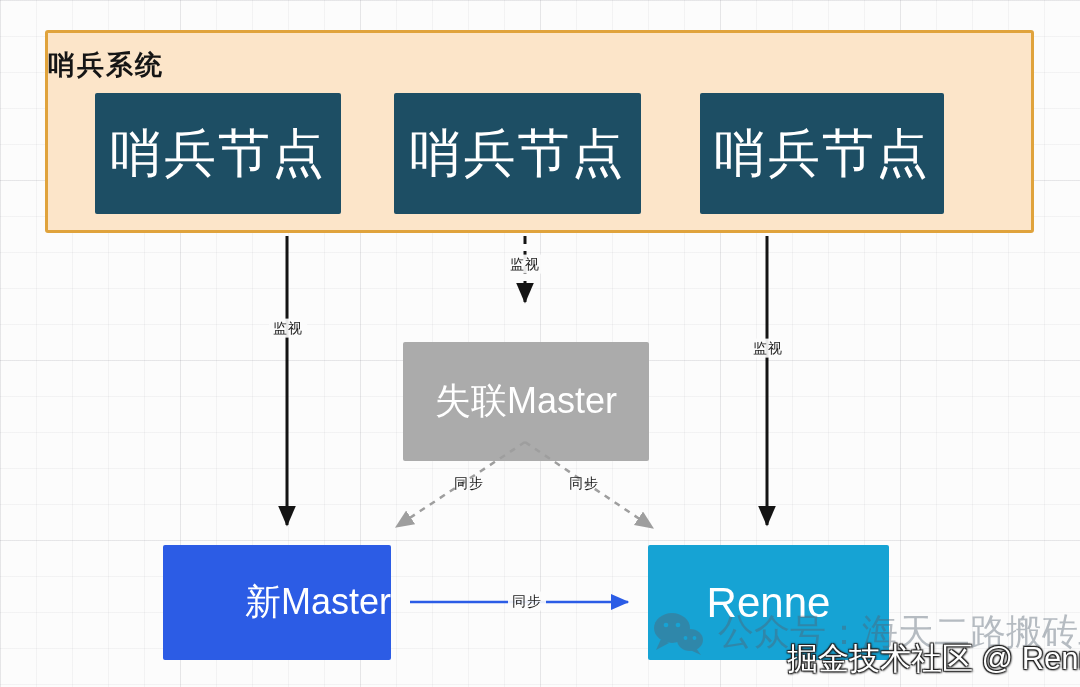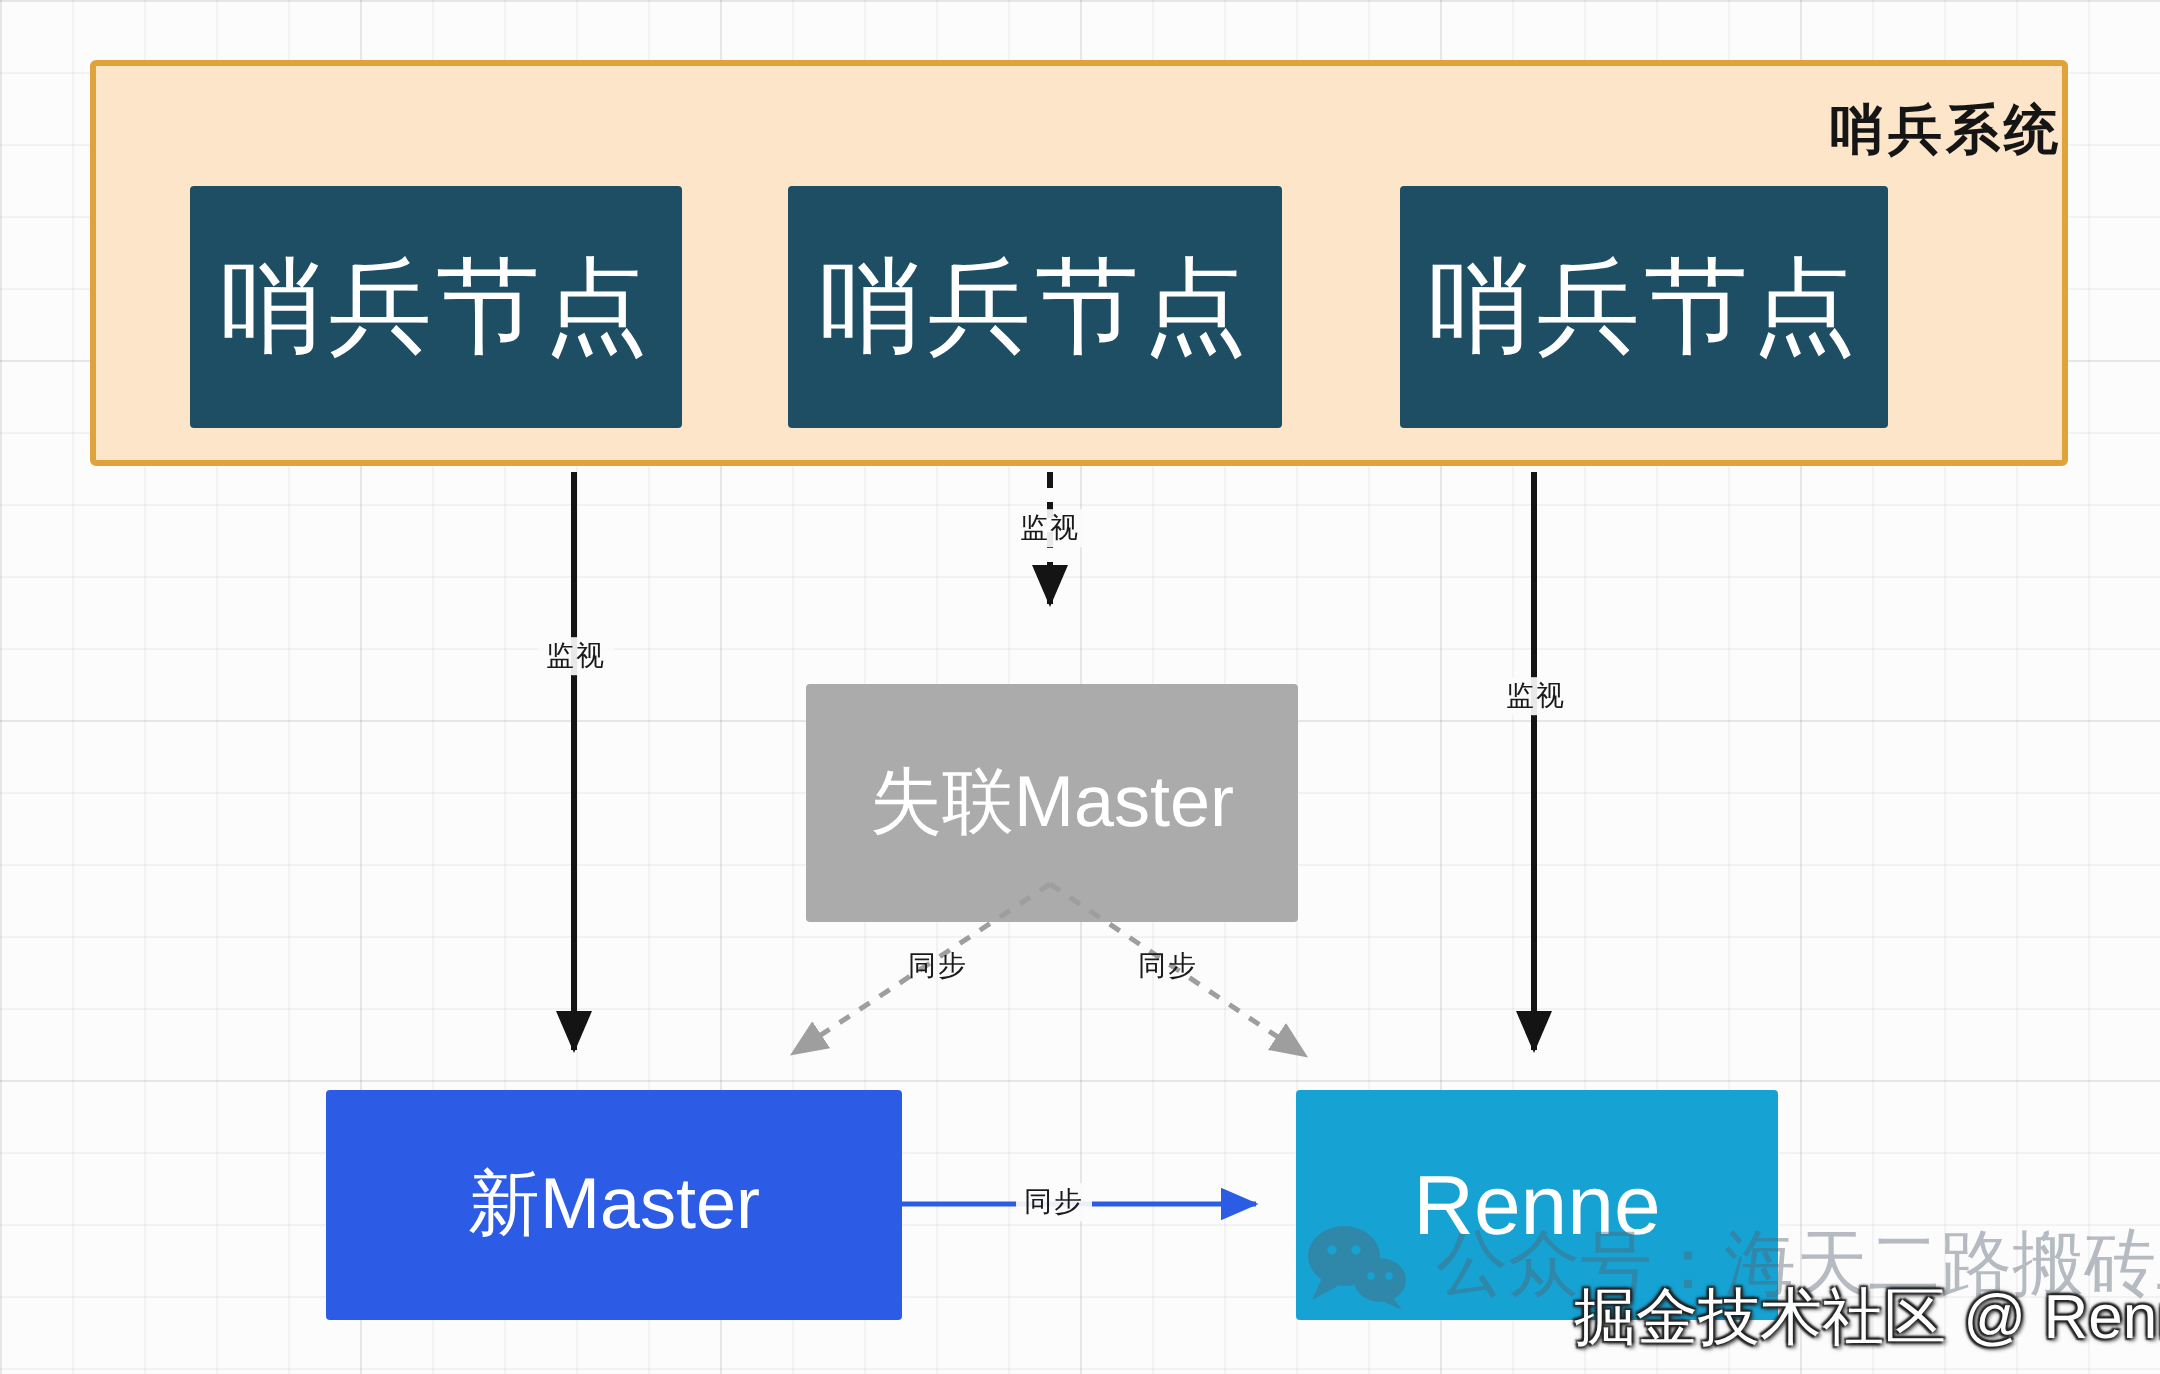--- a/index.html
+++ b/index.html
@@ -12,33 +12,33 @@
       linear-gradient(to bottom, rgba(120,120,130,0.10) 1px, transparent 1px),
       linear-gradient(to right, rgba(120,120,130,0.07) 1px, transparent 1px),
       linear-gradient(to bottom, rgba(120,120,130,0.07) 1px, transparent 1px);
     background-size:180px 180px,180px 180px,36px 36px,36px 36px;
   }
   .sentinel-container{
     position:absolute;left:45px;top:30px;width:983px;height:197px;
     background:#fce5c9;border:3px solid #e0a33c;border-radius:3px;
   }
   .container-title{
-    position:absolute;left:0;top:14px;width:100%;text-align:right;
+    position:absolute;left:0;top:14px;width:100%;text-align:left;
     font-size:27px;font-weight:600;color:#151515;letter-spacing:2px;
   }
   .node{
     position:absolute;display:flex;align-items:center;justify-content:center;
     color:#ffffff;border-radius:2px;
   }
   .sentinel-node{background:#1d4e64;font-size:52px;font-weight:500;letter-spacing:2px;}
   .sn1{left:95px;top:93px;width:246px;height:121px;}
   .sn2{left:394px;top:93px;width:247px;height:121px;}
   .sn3{left:700px;top:93px;width:244px;height:121px;}
   .lost-master{left:403px;top:322px;width:246px;height:119px;background:#ababab;font-size:36px;font-weight:500;margin-top:20px;}
-  .new-master{left:163px;top:545px;width:288px;height:115px;background:#2c5ce5;font-size:36px;font-weight:500;}
+  .new-master{left:163px;top:545px;width:228px;height:115px;background:#2c5ce5;font-size:36px;font-weight:500;justify-content:flex-end;}
   .slave{left:648px;top:545px;width:241px;height:115px;background:#16a3d4;font-size:42px;font-weight:500;}
   .edges{position:absolute;left:0;top:0;width:1080px;height:687px;pointer-events:none;}
   .edge-label{
     position:absolute;transform:translate(-50%,-50%);
     font-size:14px;color:#1a1a1a;font-weight:500;letter-spacing:1px;
     background:rgba(252,252,252,0.92);padding:1px 4px;line-height:1.2;
   }
   .lbl-monitor-left{left:288px;top:328px;}
   .lbl-monitor-mid{left:525px;top:264px;}
   .lbl-monitor-right{left:768px;top:348px;}

